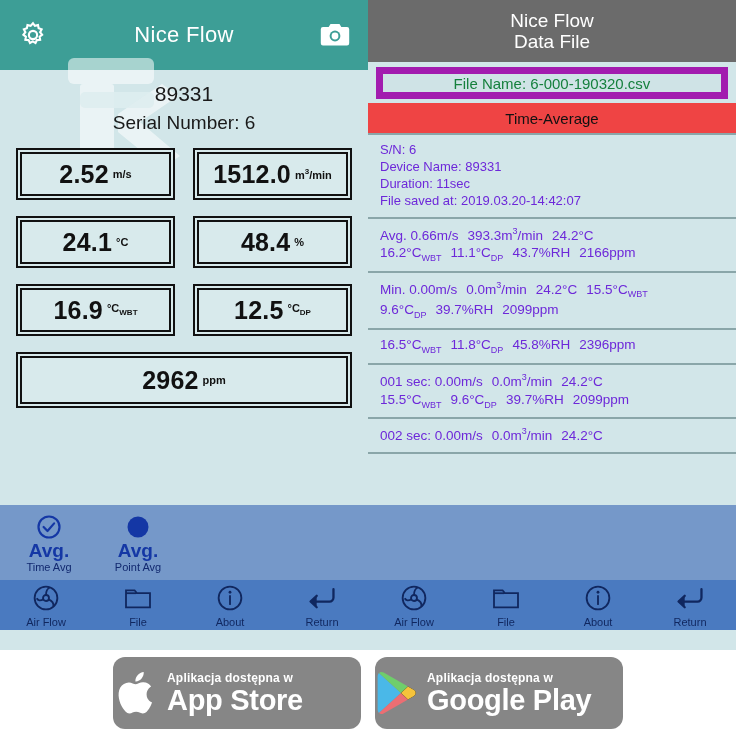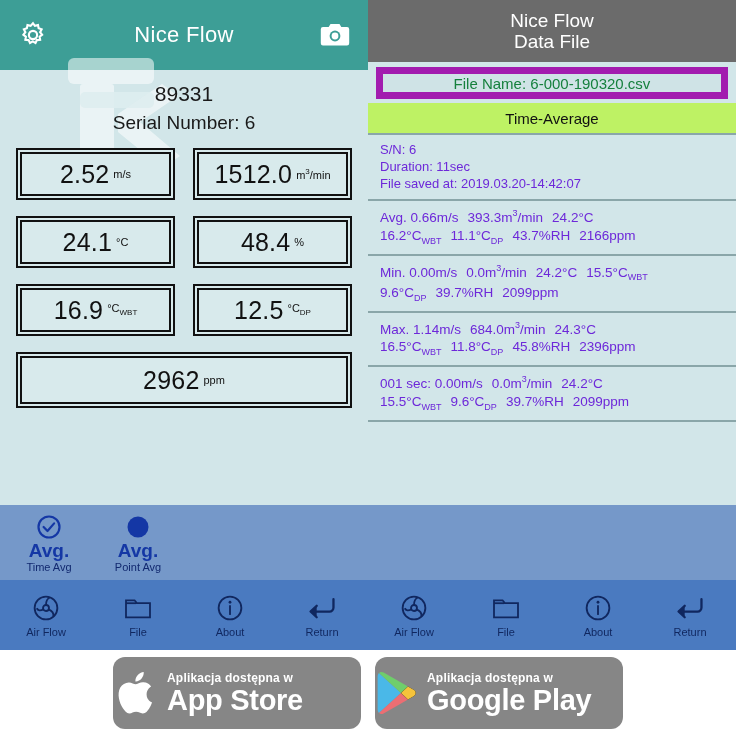--- a/index.html
+++ b/index.html
@@ -41,21 +41,21 @@
   }
   .serial{
     position:relative;z-index:4;text-align:center;
     font-size:19px;color:#1a1a1a;margin-top:6px;
   }
 
   
   .meas-grid{
     position:relative;z-index:4;
     margin:14px 16px 0 16px;
-    display:grid;grid-template-columns:1fr 1fr;gap:16px 18px;
+    display:grid;grid-template-columns:1fr 1fr;gap:16px 18px;font-weight:bold;
   }
   .meas-box{
     height:52px;border:2px solid #111;background:#d8eaec;
     box-shadow:inset 0 0 0 2px #d8eaec, inset 0 0 0 4px #111;
     display:flex;align-items:center;justify-content:center;
     box-sizing:border-box;
   }
   .meas-box.wide{grid-column:1 / span 2;height:56px;}
   .meas-val{font-size:25px;color:#111;letter-spacing:.2px;}
   .meas-unit{font-size:11px;color:#111;margin-left:4px;}
@@ -71,21 +71,21 @@
     position:absolute;text-align:center;color:#1437a5;
   }
   .avg-item.time{left:18px;top:8px;width:62px;}
   .avg-item.point{left:105px;top:8px;width:66px;}
   .avg-glyph{height:28px;line-height:0;display:flex;align-items:center;justify-content:center;}
   .avg-main{font-size:19px;font-weight:700;color:#1437a5;line-height:1.05;}
   .avg-sub{font-size:11px;color:#11286f;line-height:1.1;}
 
   
   .navbar{
-    position:absolute;left:0;right:0;top:580px;height:70px;
+    position:absolute;left:0;right:0;top:580px;height:50px;
     background:#4a7ac0;display:flex;align-items:center;
   }
   .nav-item{
     flex:1;display:flex;flex-direction:column;align-items:center;justify-content:center;
     gap:3px;
   }
   .nav-glyph{line-height:0;height:30px;display:flex;align-items:center;}
   .nav-label{font-size:11px;color:#10275f;}
 
   
@@ -93,21 +93,21 @@
     height:62px;background:#6b6b6b;color:#ffffff;
     display:flex;flex-direction:column;align-items:center;justify-content:center;
     font-size:19px;line-height:1.12;
   }
   .file-name-bar{
     margin:5px 8px 0 8px;height:32px;background:#cfe3e6;
     border:7px solid #a21caf;display:flex;align-items:center;justify-content:center;
     font-size:15px;color:#15803d;box-sizing:border-box;
   }
   .time-avg-bar{
-    margin:4px 0 0 0;height:30px;background:#bef264;
+    margin:4px 0 0 0;height:30px;background:#ef4444;
     display:flex;align-items:center;justify-content:center;
     font-size:15px;color:#111;border-bottom:2px solid #8aa6a9;
   }
   .rec{
     padding:6px 20px 7px 12px;border-bottom:2px solid #8aa6a9;
     font-size:13.5px;color:#6d28d9;line-height:1.36;
   }
   .rec.meta{line-height:1.32;font-size:13px;}
   .rec .ln{white-space:nowrap;}
   .rec sub{font-size:9px;}
@@ -272,40 +272,43 @@
       <span>Nice Flow</span>
       <span>Data File</span>
     </div>
 
     <div class="file-name-bar">File Name: 6-000-190320.csv</div>
 
     <div class="time-avg-bar">Time-Average</div>
 
     <div class="rec meta">
       <div class="ln">S/N: 6</div>
+      <div class="ln">Device Name:  89331</div>
       <div class="ln">Duration: 11sec</div>
       <div class="ln">File saved at: 2019.03.20-14:42:07</div>
     </div>
 
     <div id="record-list">
         <div class="rec">
           <div class="ln">Avg. 0.66m/s<span class="sp"></span>393.3m<sup>3</sup>/min<span class="sp"></span>24.2°C</div>
           <div class="ln">16.2°C<sub>WBT</sub><span class="sp"></span>11.1°C<sub>DP</sub><span class="sp"></span>43.7%RH<span class="sp"></span>2166ppm</div>
         </div>
         <div class="rec">
           <div class="ln">Min. 0.00m/s<span class="sp"></span>0.0m<sup>3</sup>/min<span class="sp"></span>24.2°C<span class="sp"></span>15.5°C<sub>WBT</sub></div>
           <div class="ln">9.6°C<sub>DP</sub><span class="sp"></span>39.7%RH<span class="sp"></span>2099ppm</div>
         </div>
         <div class="rec">
-          <div class="ln">Max. 1.14m/s<span class="sp"></span>684.0m<sup>3</sup>/min<span class="sp"></span>24.3°C</div>
           <div class="ln">16.5°C<sub>WBT</sub><span class="sp"></span>11.8°C<sub>DP</sub><span class="sp"></span>45.8%RH<span class="sp"></span>2396ppm</div>
         </div>
         <div class="rec">
           <div class="ln">001 sec: 0.00m/s<span class="sp"></span>0.0m<sup>3</sup>/min<span class="sp"></span>24.2°C</div>
           <div class="ln">15.5°C<sub>WBT</sub><span class="sp"></span>9.6°C<sub>DP</sub><span class="sp"></span>39.7%RH<span class="sp"></span>2099ppm</div>
+        </div>
+        <div class="rec">
+          <div class="ln">002 sec: 0.00m/s<span class="sp"></span>0.0m<sup>3</sup>/min<span class="sp"></span>24.2°C</div>
         </div>
       </div>
 
     <div class="right-fill"></div>
     <div class="navbar" id="nav-right">
         <div class="nav-item">
           <span class="nav-glyph">
             <svg width="28" height="28" viewBox="0 0 32 32" fill="none" stroke="#10275f" stroke-width="2.1">
       <circle cx="16" cy="16" r="13"></circle>
               <circle cx="16" cy="16" r="3.4"></circle>

